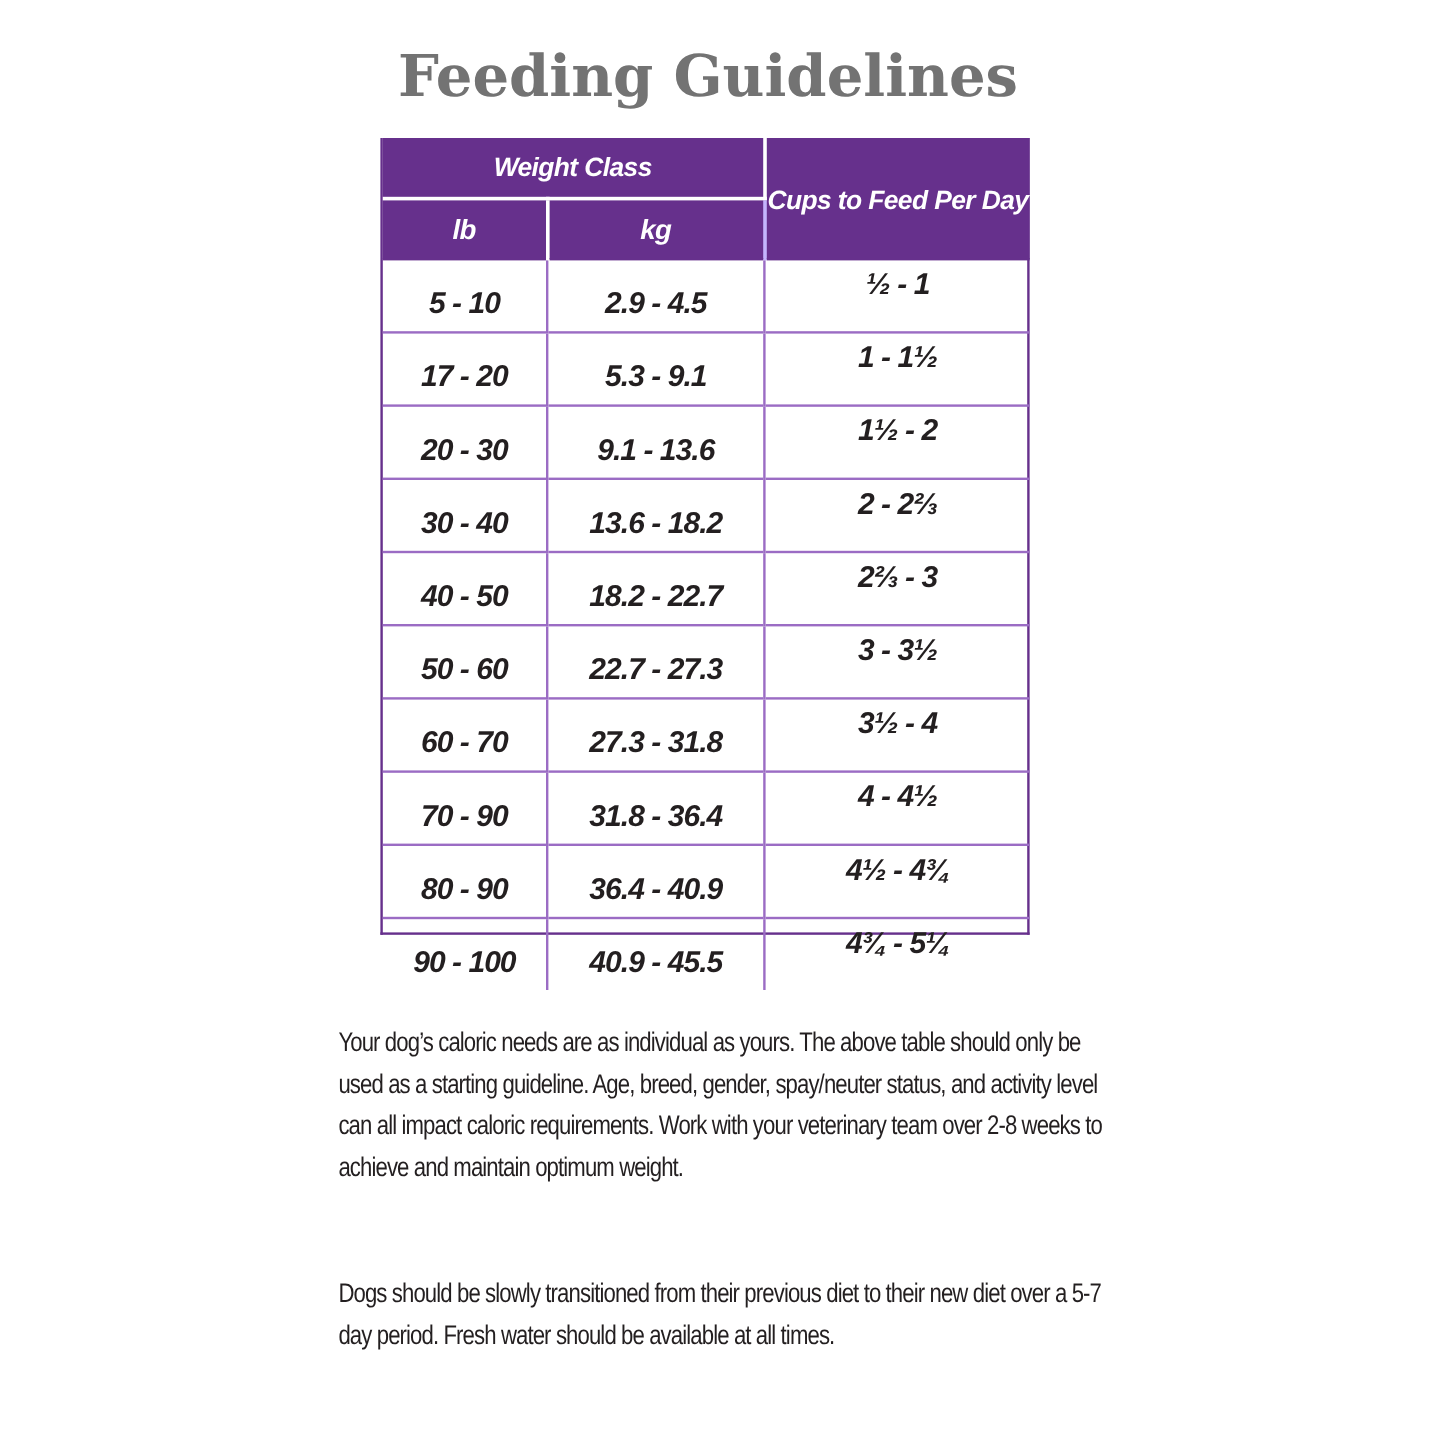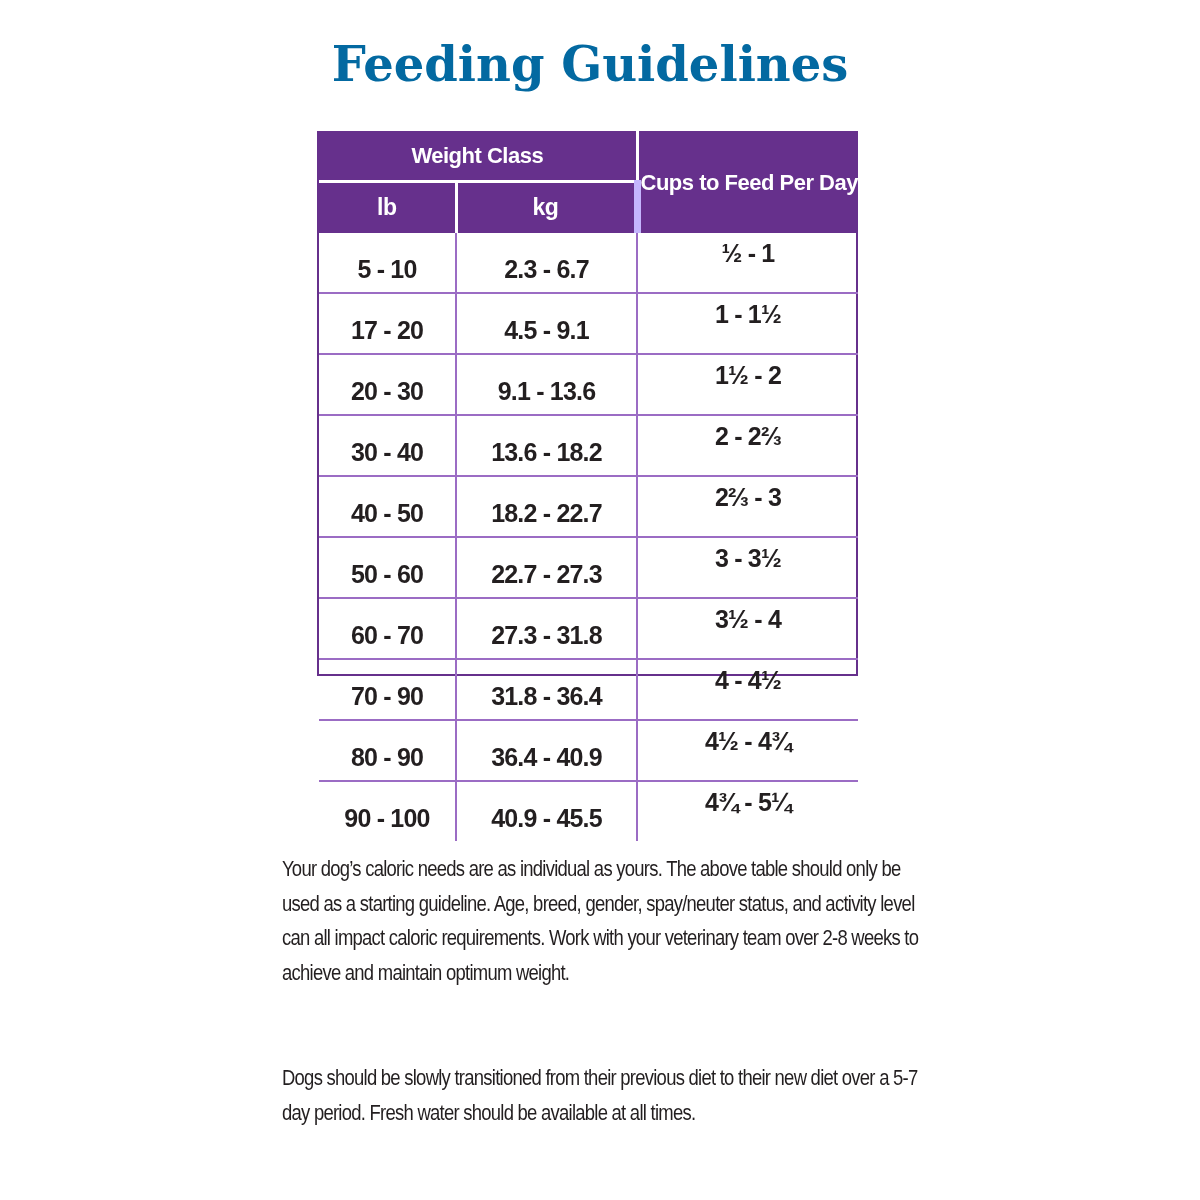--- a/index.html
+++ b/index.html
@@ -16,34 +16,35 @@
     }
     .title {
       position: absolute;
       left: 0;
       top: 34px;
       width: 1180px;
       text-align: center;
       font-family: "DejaVu Serif", serif;
       font-weight: bold;
       font-size: 48px;
-      color: #0369a1;
+      color: #737373;
       letter-spacing: 0px;
       line-height: 60px;
     }
     .table-wrap {
       position: absolute;
       left: 317px;
-      top: 131px;
+      top: 115px;
       width: 541px;
-      height: 545px;
+      height: 664px;
       box-sizing: border-box;
       border: 2px solid #66308c;
       border-top: none;
       background: #ffffff;
+      font-style: italic;
     }
     table {
       border-collapse: collapse;
       width: 100%;
       table-layout: fixed;
     }
     th {
       background: #66308c;
       color: #ffffff;
       font-family: "Liberation Sans", sans-serif;
@@ -63,21 +64,21 @@
     th.cups {
       vertical-align: middle;
       line-height: 32px;
       padding-top: 4px;
     }
     th.lb, th.kg {
       height: 48px;
       font-size: 23px;
     }
     th.lb { border-right: 3px solid #ffffff; text-align: center; }
-    th.kg { border-right: 7px solid #c4b5fd; }
+    th.kg { border-right: 3px solid #c4b5fd; }
     col.c1 { width: 137px; }
     col.c2 { width: 181px; }
     col.c3 { width: 221px; }
     td {
       height: 51px;
       border-top: 2px solid #9b6cc4;
       border-right: 2px solid #9b6cc4;
       text-align: center;
       font-family: "Liberation Sans", sans-serif;
       font-weight: bold;
@@ -123,26 +124,26 @@
         <th class="cups" rowspan="2">Cups to Feed Per Day</th>
       </tr>
       <tr>
         <th class="lb">lb</th>
         <th class="kg">kg</th>
       </tr>
     </thead>
     <tbody>
       <tr class="first">
         <td class="lb">5 - 10</td>
-        <td class="kg">2.3 - 6.7</td>
+        <td class="kg">2.9 - 4.5</td>
         <td class="cups">½ - 1</td>
       </tr>
       <tr>
         <td class="lb">17 - 20</td>
-        <td class="kg">4.5 - 9.1</td>
+        <td class="kg">5.3 - 9.1</td>
         <td class="cups">1 - 1½</td>
       </tr>
       <tr>
         <td class="lb">20 - 30</td>
         <td class="kg">9.1 - 13.6</td>
         <td class="cups">1½ - 2</td>
       </tr>
       <tr>
         <td class="lb">30 - 40</td>
         <td class="kg">13.6 - 18.2</td>

